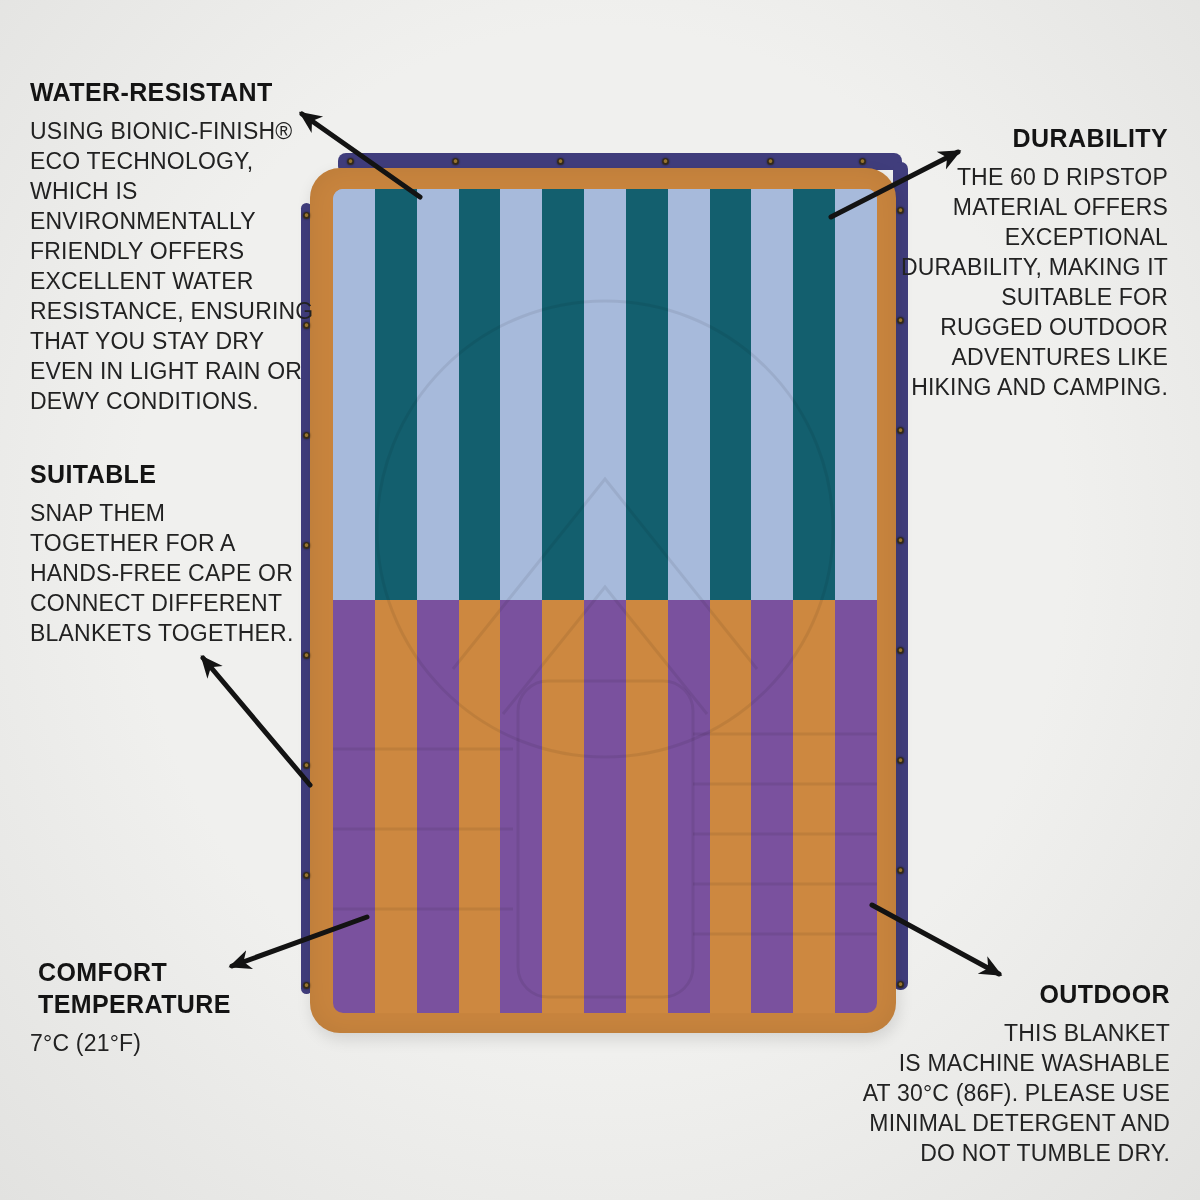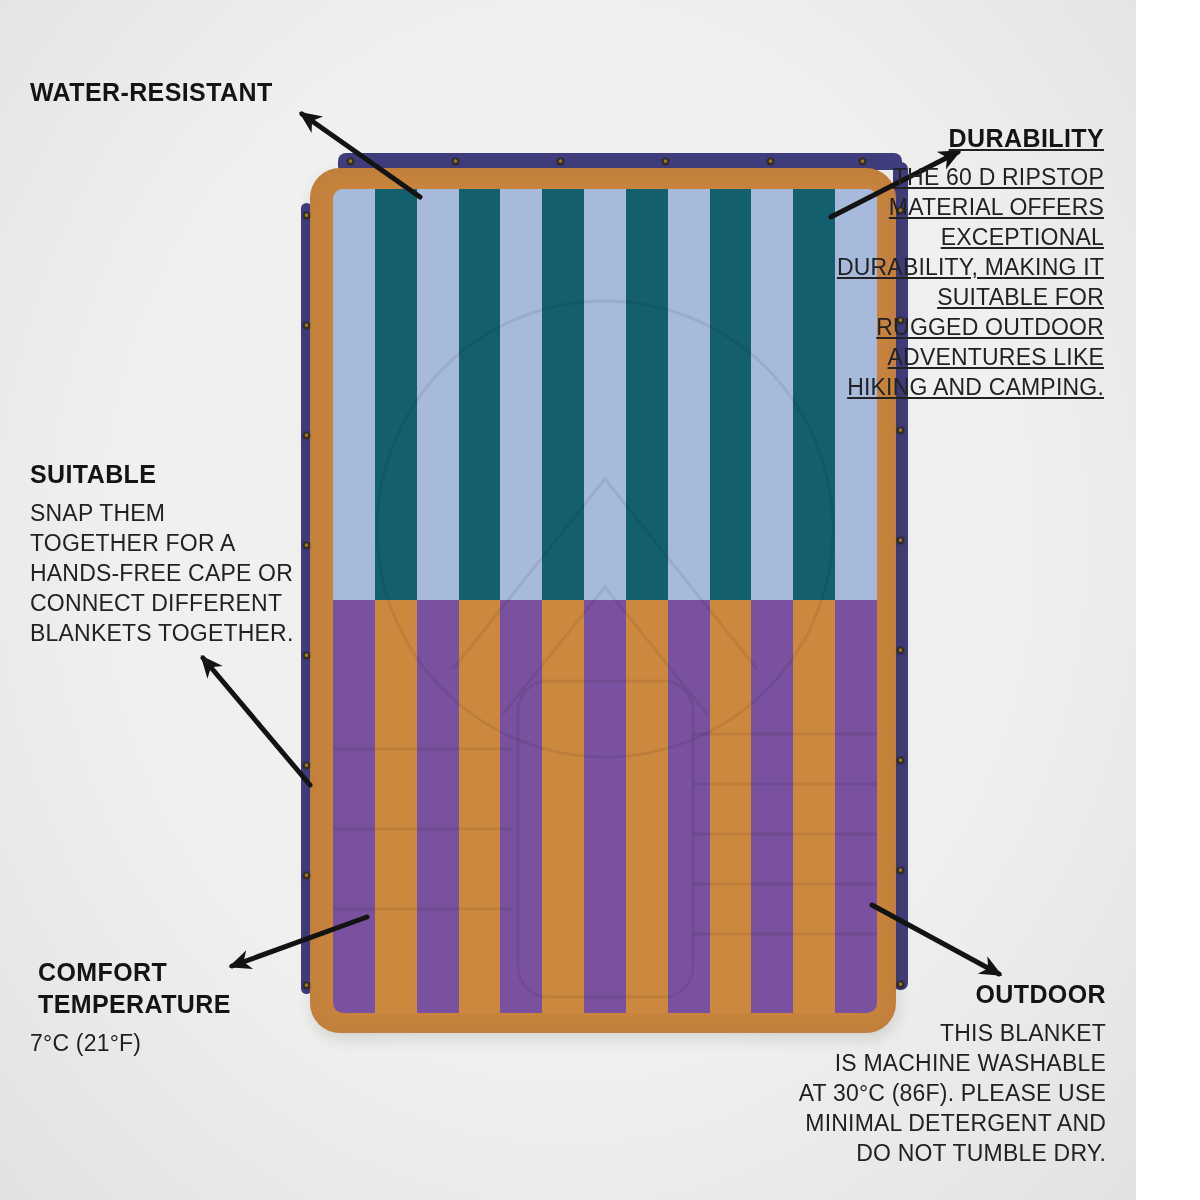--- a/index.html
+++ b/index.html
@@ -1,27 +1,27 @@
 <!DOCTYPE html>
 <html><head>
 <meta charset="utf-8">
 <style>
   html,body{margin:0;padding:0;}
   body{width:1200px;height:1200px;font-family:"Liberation Sans",sans-serif;}
-  #scene{position:relative;width:1096px;height:1200px;overflow:hidden;
-         background:radial-gradient(ellipse at 50% 45%, #f0f0ee 55%, #e3e3e1 100%);padding-left:40px;}
+  #scene{position:relative;width:1200px;height:1200px;overflow:hidden;
+         background:radial-gradient(ellipse at 50% 45%, #f0f0ee 55%, #e3e3e1 100%);}
 
   
   .feature{position:absolute;color:#222;}
   .feature h2{margin:0 0 8px 0;font-size:25px;line-height:32px;font-weight:800;
               letter-spacing:.4px;color:#141414;white-space:pre-line;}
   .feature p{margin:0;font-size:23px;line-height:30px;font-weight:400;
              letter-spacing:.2px;white-space:pre-line;}
   .f-water{left:30px;top:76px;}
-  .f-durability{right:32px;top:122px;text-align:right;text-decoration:underline;}
+  .f-durability{right:32px;top:122px;text-align:right;}
   .f-buttons{left:30px;top:458px;}
   .f-comfort{left:30px;top:956px;}
   .f-comfort p{margin-top:4px;}
   .f-washable{right:30px;top:978px;text-align:right;}
 
   
   .under{position:absolute;}
   .u-top{left:338px;top:153px;width:564px;height:17px;border-radius:8px 8px 4px 4px;}
   .u-right{left:893px;top:162px;width:15px;height:828px;border-radius:7px;}
   .u-left{left:301px;top:203px;width:11px;height:791px;border-radius:6px;}
@@ -105,20 +105,30 @@
     </defs>
     <line class="arrow-line" x1="420" y1="197" x2="302" y2="114" stroke-width="5" stroke-linecap="round" marker-end="url(#ah)" stroke="#131313"></line>
     <line class="arrow-line" x1="831" y1="217" x2="958" y2="152" stroke-width="5" stroke-linecap="round" marker-end="url(#ah)" stroke="#131313"></line>
     <line class="arrow-line" x1="310" y1="785" x2="203" y2="658" stroke-width="5" stroke-linecap="round" marker-end="url(#ah)" stroke="#131313"></line>
     <line class="arrow-line" x1="367" y1="917" x2="232" y2="966" stroke-width="5" stroke-linecap="round" marker-end="url(#ah)" stroke="#131313"></line>
     <line class="arrow-line" x1="872" y1="905" x2="999" y2="974" stroke-width="5" stroke-linecap="round" marker-end="url(#ah)" stroke="#131313"></line>
   </svg>
 
   <div class="feature f-water">
     <h2 style="color: rgb(20, 20, 20);">WATER-RESISTANT</h2>
+    <p style="color: rgb(34, 34, 34);">USING BIONIC-FINISH®
+ECO TECHNOLOGY,
+WHICH IS
+ENVIRONMENTALLY
+FRIENDLY OFFERS
+EXCELLENT WATER
+RESISTANCE, ENSURING
+THAT YOU STAY DRY
+EVEN IN LIGHT RAIN OR
+DEWY CONDITIONS.</p>
   </div>
 
   <div class="feature f-durability">
     <h2 style="color: rgb(20, 20, 20);">DURABILITY</h2>
     <p style="color: rgb(34, 34, 34);">THE 60 D RIPSTOP
 MATERIAL OFFERS
 EXCEPTIONAL
 DURABILITY, MAKING IT
 SUITABLE FOR
 RUGGED OUTDOOR

